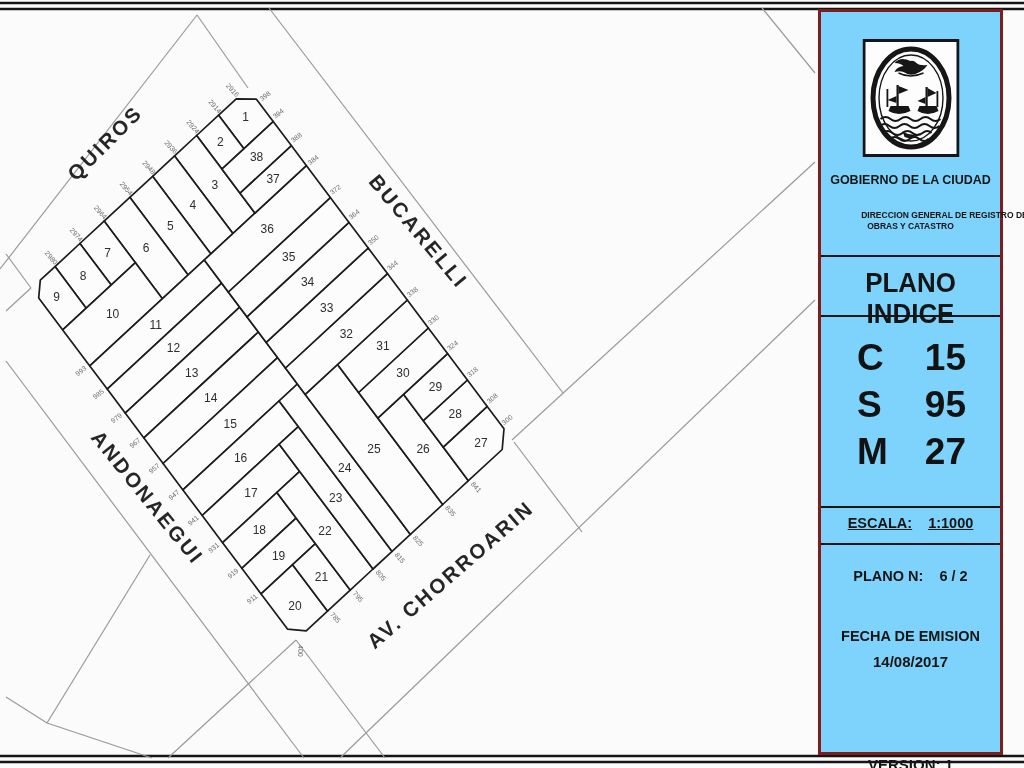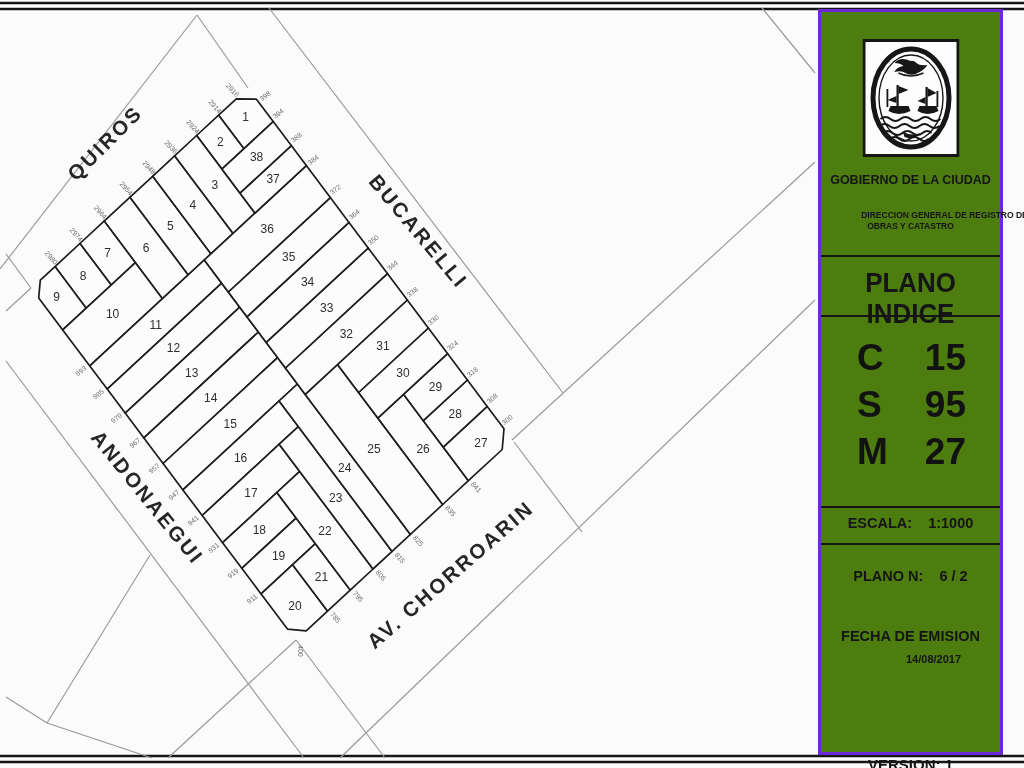--- a/index.html
+++ b/index.html
@@ -5,35 +5,35 @@
   html,body{margin:0;padding:0;}
   body{
     width:1024px;height:768px;overflow:hidden;position:relative;
     background:#fbfbfb;font-family:"Liberation Sans",sans-serif;
     -webkit-font-smoothing:antialiased;
   }
   #map-svg{position:absolute;left:0;top:0;}
   
   .panel{
     position:absolute;left:818px;top:9px;width:185px;height:746px;
-    background:#4d7c0f;border:3px solid #6d28d9;box-sizing:border-box;
+    background:#7dd3fc;border:3px solid #7f1d1d;box-sizing:border-box;
   }
   .panel .sep{position:absolute;left:0;width:100%;height:2px;background:#151515;}
   .ptext{position:absolute;left:0;width:100%;text-align:center;color:#151515;font-weight:bold;}
   .org1{top:160px;font-size:12.5px;line-height:17px;}
   .org2{top:177px;font-size:12.5px;line-height:17px;}
   .org3{top:198px;font-size:8.5px;line-height:11px;margin-left:34px;}
   .org4{top:209px;font-size:8.5px;line-height:11px;}
   .title{top:256px;font-size:27px;letter-spacing:0px;transform:scaleX(.96);}
   .codes{position:absolute;top:322px;left:36px;right:34px;}
   .code-row{display:flex;justify-content:space-between;font-size:37px;font-weight:bold;color:#121212;line-height:47px;}
-  .escala{top:503px;font-size:14.5px;}
+  .escala{top:503px;font-size:14.5px;text-decoration:underline;}
   .hoja{top:556px;font-size:14.5px;}
   .fecha1{top:616px;font-size:14.5px;}
-  .fecha2{top:641px;font-size:11px;padding-left:23px;}
+  .fecha2{top:641px;font-size:15px;}
   .version{top:744px;font-size:15px;}
   .vgap{display:inline-block;width:16px;}
   .escudo-wrap{position:absolute;top:27px;left:50%;transform:translateX(-50%);}
 </style>
 </head>
 <body>
 
 <svg id="map-svg" width="1024" height="768" viewBox="0 0 1024 768">
     <line x1="0" y1="3" x2="1024" y2="3" stroke="#151515" stroke-width="2.6"></line>
     <line x1="0" y1="9" x2="1024" y2="9" stroke="#151515" stroke-width="2.6"></line>

